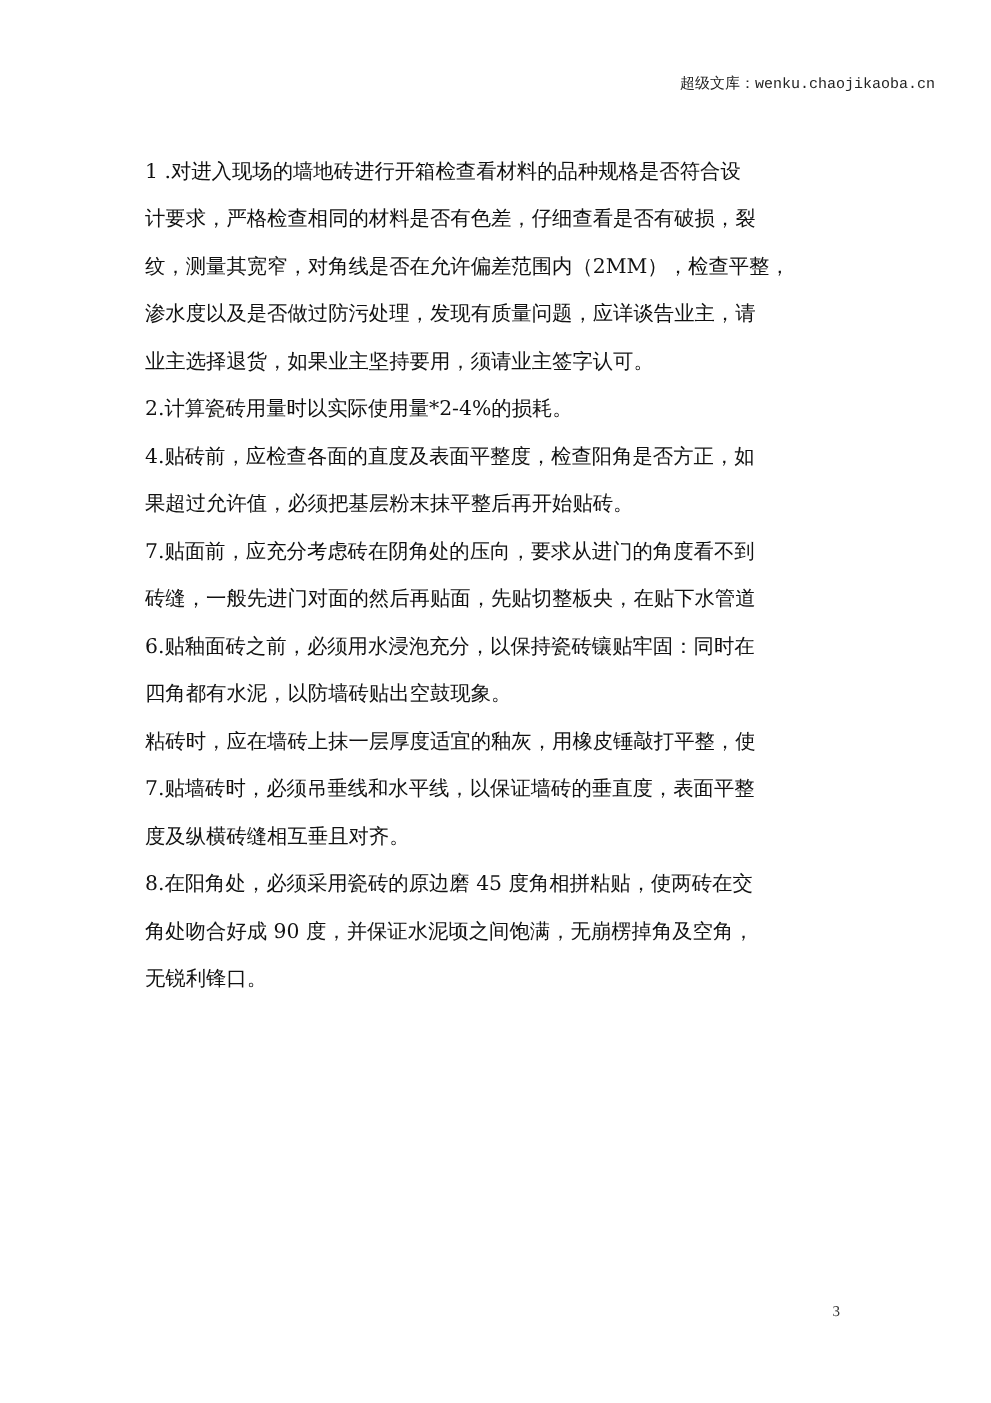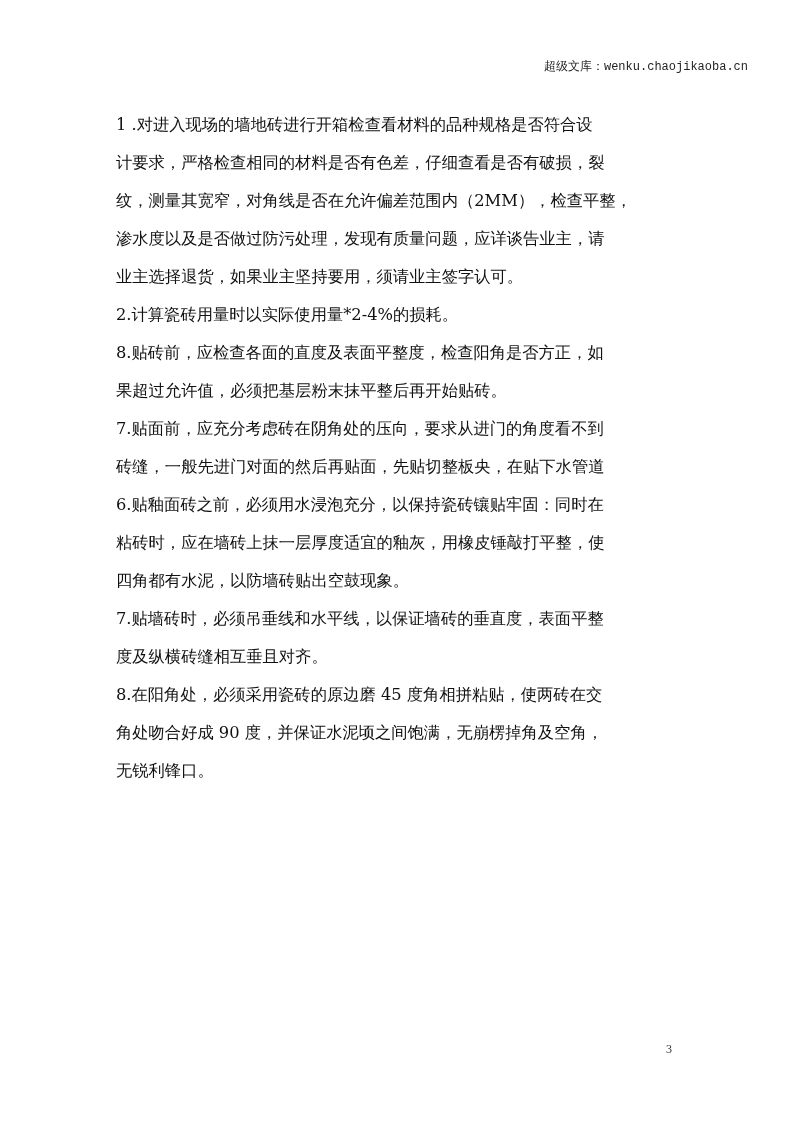--- a/index.html
+++ b/index.html
@@ -1,43 +1,43 @@
 <!DOCTYPE html>
 <html><head>
   <meta charset="utf-8">
   <style>
     html, body { margin:0; padding:0; background:#ffffff; }
     body { width:793px; height:1122px; position:relative; overflow:hidden;
            font-family:"DejaVu Serif", "Liberation Serif", serif; color:#111; }
     .header { position:absolute; top:58px; right:45px; font-size:12px; color:#222;
               font-family:Liberation Mono, monospace; }
-    .content { position:absolute; left:116px; top:106px; width:572px; font-size:16.3px; line-height:38px; }
+    .content { position:absolute; left:116px; top:118px; width:572px; font-size:16.3px; line-height:38px; }
     .line { white-space:nowrap; height:38px; }
     .pagenum { position:absolute; left:666px; top:1042px; font-size:12px; color:#333;
                font-family:"Liberation Serif", serif; }
   </style>
 </head>
 <body>
 
 <div class="header">超级文库：wenku.chaojikaoba.cn</div>
 
 <div class="content">
   <div class="line">1 .对进入现场的墙地砖进行开箱检查看材料的品种规格是否符合设</div>
   <div class="line">计要求，严格检查相同的材料是否有色差，仔细查看是否有破损，裂</div>
   <div class="line">纹，测量其宽窄，对角线是否在允许偏差范围内（2MM），检查平整，</div>
   <div class="line">渗水度以及是否做过防污处理，发现有质量问题，应详谈告业主，请</div>
   <div class="line">业主选择退货，如果业主坚持要用，须请业主签字认可。</div>
   <div class="line">2.计算瓷砖用量时以实际使用量*2-4%的损耗。</div>
-  <div class="line">8.贴砖前，应检查各面的直度及表面平整度，检查阳角是否方正，如</div>
+  <div class="line">4.贴砖前，应检查各面的直度及表面平整度，检查阳角是否方正，如</div>
   <div class="line">果超过允许值，必须把基层粉末抹平整后再开始贴砖。</div>
   <div class="line">7.贴面前，应充分考虑砖在阴角处的压向，要求从进门的角度看不到</div>
   <div class="line">砖缝，一般先进门对面的然后再贴面，先贴切整板央，在贴下水管道</div>
   <div class="line">6.贴釉面砖之前，必须用水浸泡充分，以保持瓷砖镶贴牢固：同时在</div>
+  <div class="line">四角都有水泥，以防墙砖贴出空鼓现象。</div>
   <div class="line">粘砖时，应在墙砖上抹一层厚度适宜的釉灰，用橡皮锤敲打平整，使</div>
-  <div class="line">四角都有水泥，以防墙砖贴出空鼓现象。</div>
   <div class="line">7.贴墙砖时，必须吊垂线和水平线，以保证墙砖的垂直度，表面平整</div>
   <div class="line">度及纵横砖缝相互垂且对齐。</div>
   <div class="line">8.在阳角处，必须采用瓷砖的原边磨 45 度角相拼粘贴，使两砖在交</div>
   <div class="line">角处吻合好成 90 度，并保证水泥顷之间饱满，无崩楞掉角及空角，</div>
   <div class="line">无锐利锋口。</div>
 </div>
 
 <div class="pagenum">3</div>
 
 </body></html>

